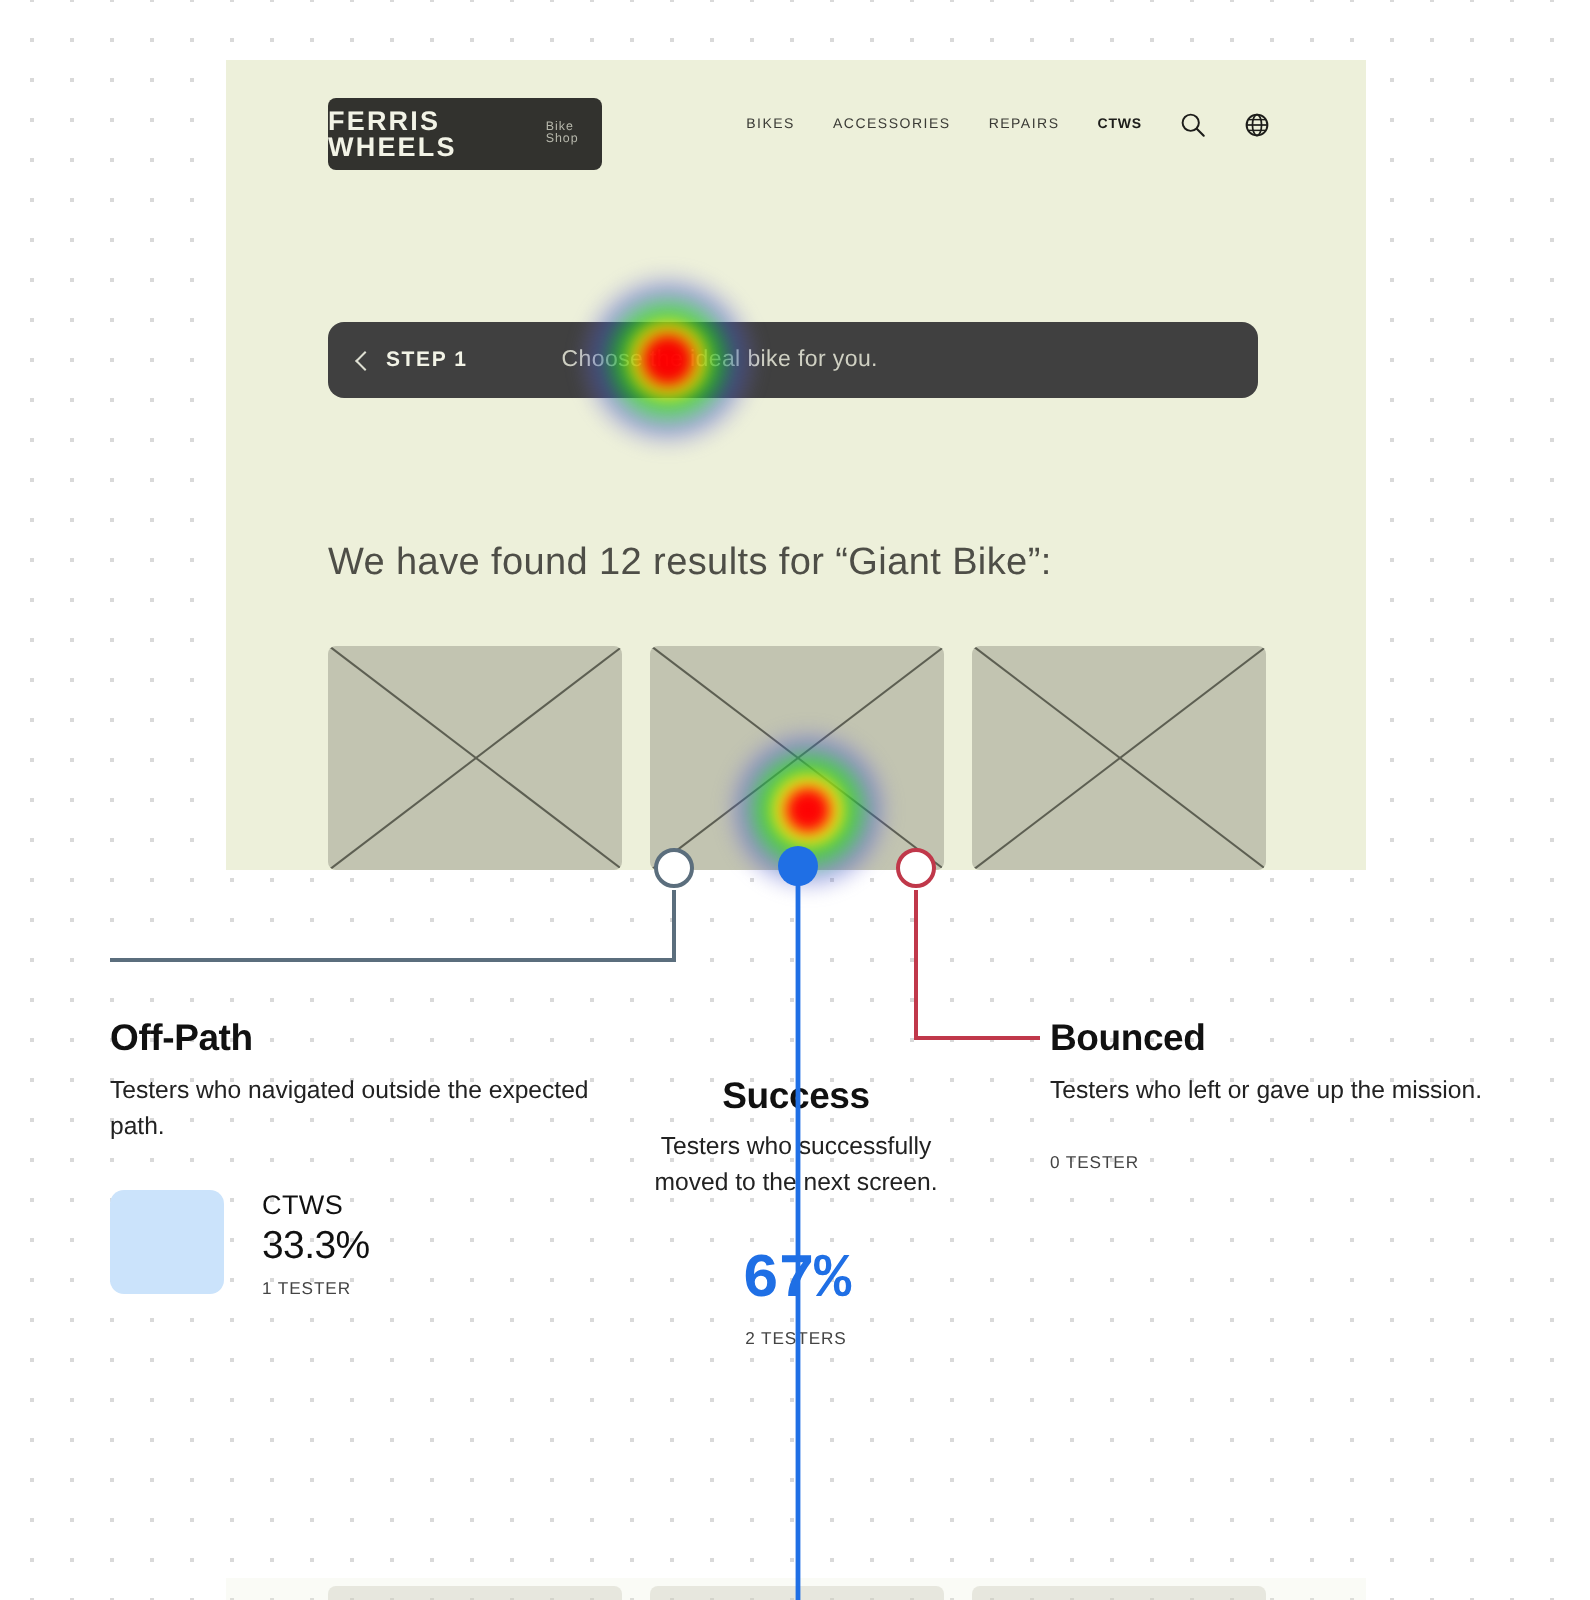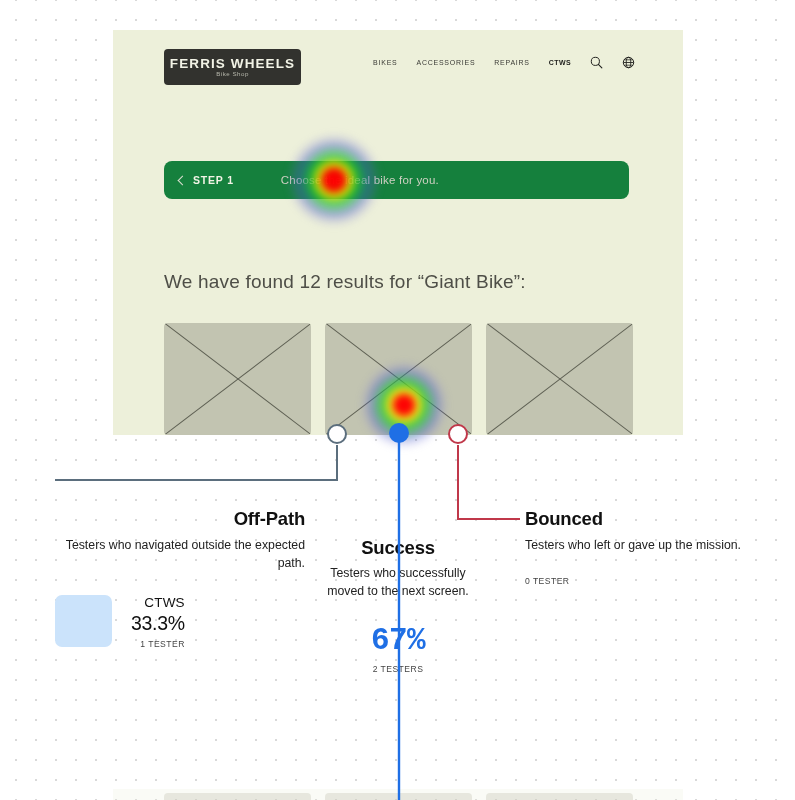--- a/index.html
+++ b/index.html
@@ -31,21 +31,21 @@
   .site-header {
     position: absolute; left: 0; top: 0;
     width: 100%; height: 72px;
   }
 
   .logo-box {
     position: absolute; left: 51px; top: 19px;
     width: 137px; height: 36px;
     background: #32322e;
     border-radius: 4px;
-    display: flex; flex-direction: column;
+    display: flex; flex-direction: row;
     align-items: center; justify-content: center;
     gap: 1px;
   }
   .logo-main {
     color: #f2f3e6;
     font-size: 13.5px;
     font-weight: 700;
     letter-spacing: 1.1px;
     line-height: 1;
   }
@@ -67,21 +67,21 @@
     text-transform: uppercase;
     white-space: nowrap;
   }
   .nav-link.active { font-weight: 700; color: #1d1d1a; letter-spacing:0.4px; }
   .nav-icon { display: flex; align-items: center; justify-content: center; }
 
   
   .step-banner {
     position: absolute; left: 51px; top: 131px;
     width: 465px; height: 38px;
-    background: #15803d;
+    background: #404040;
     border-radius: 8px;
     display: flex; align-items: center;
   }
   .step-back {
     display: flex; align-items: center; gap: 7px;
     margin-left: 15px;
   }
   .chev {
     width: 7px; height: 7px;
     border-left: 1.6px solid #dedfd2;
@@ -180,21 +180,21 @@
   .panel-desc {
     font-size: 12.3px; color: #222222;
     line-height: 1.45; margin-top: 7px;
   }
   .tester-note {
     font-size: 8.6px; color: #444444;
     letter-spacing: 0.45px;
   }
 
   
-  #panel-offpath { left: 55px; top: 508px; width: 250px; text-align: right; }
+  #panel-offpath { left: 55px; top: 508px; width: 250px; }
   .offpath-row {
     display: flex; align-items: flex-start; gap: 19px;
     margin-top: 22px;
   }
   .swatch {
     width: 57px; height: 52px;
     background: #cbe3fb; border-radius: 7px; flex: none;
   }
   .offpath-legend-name {
     font-size: 13.5px; color: #111111; letter-spacing: 0.2px;

